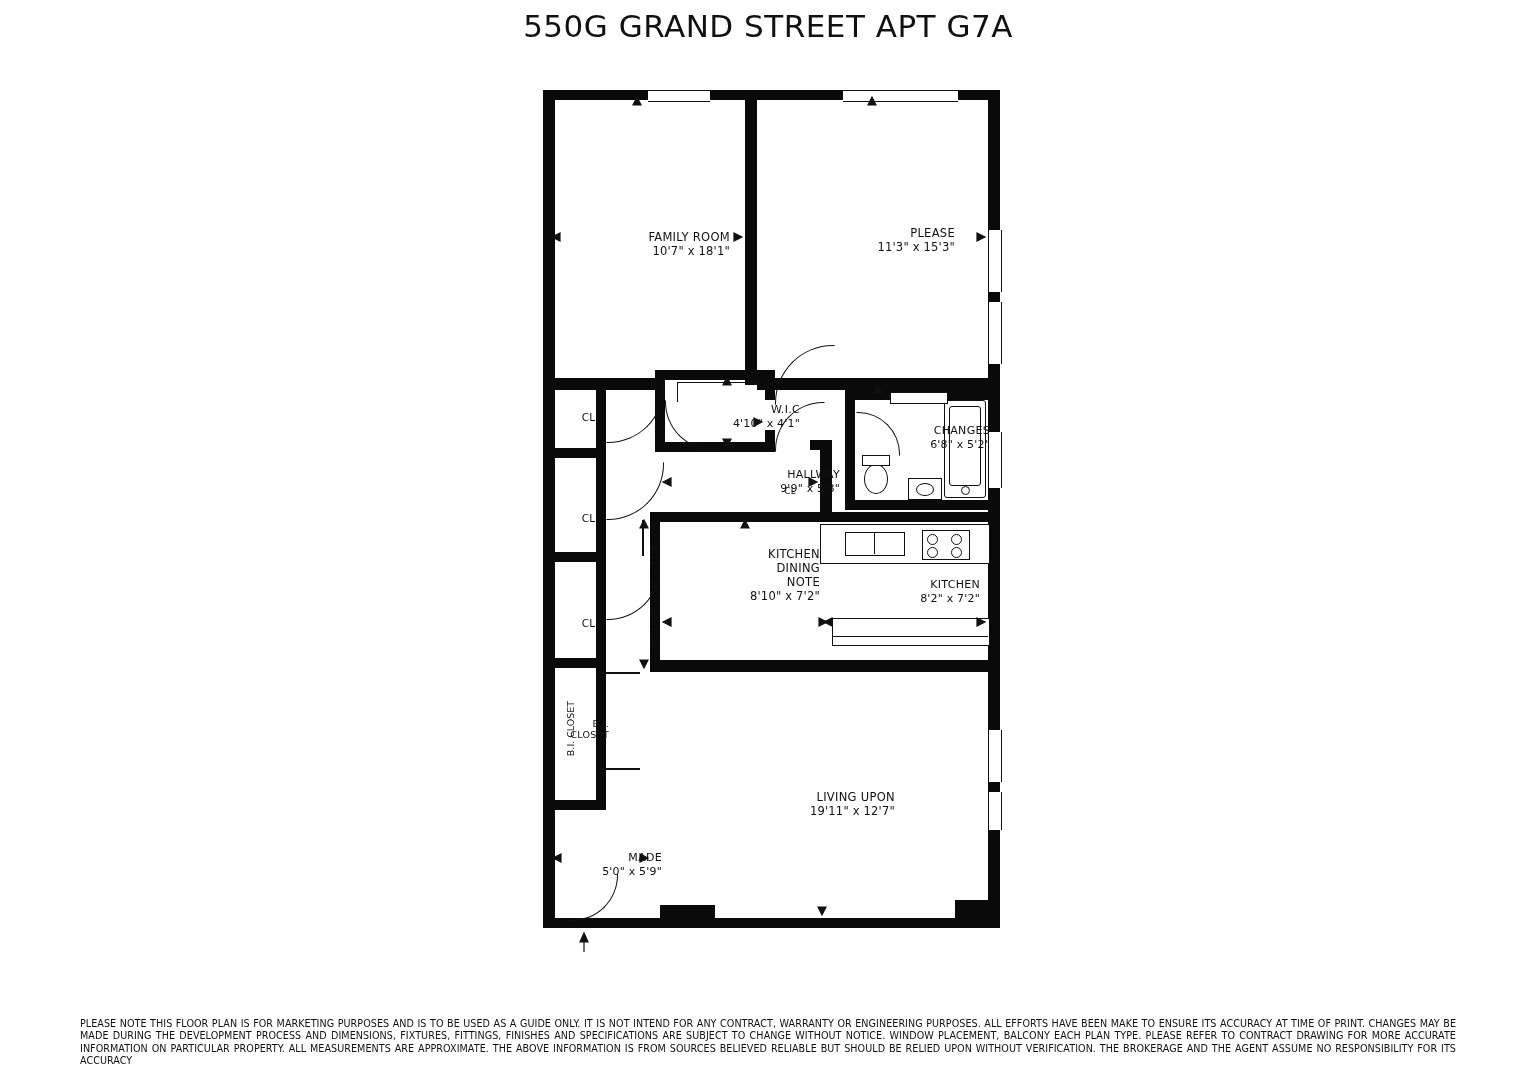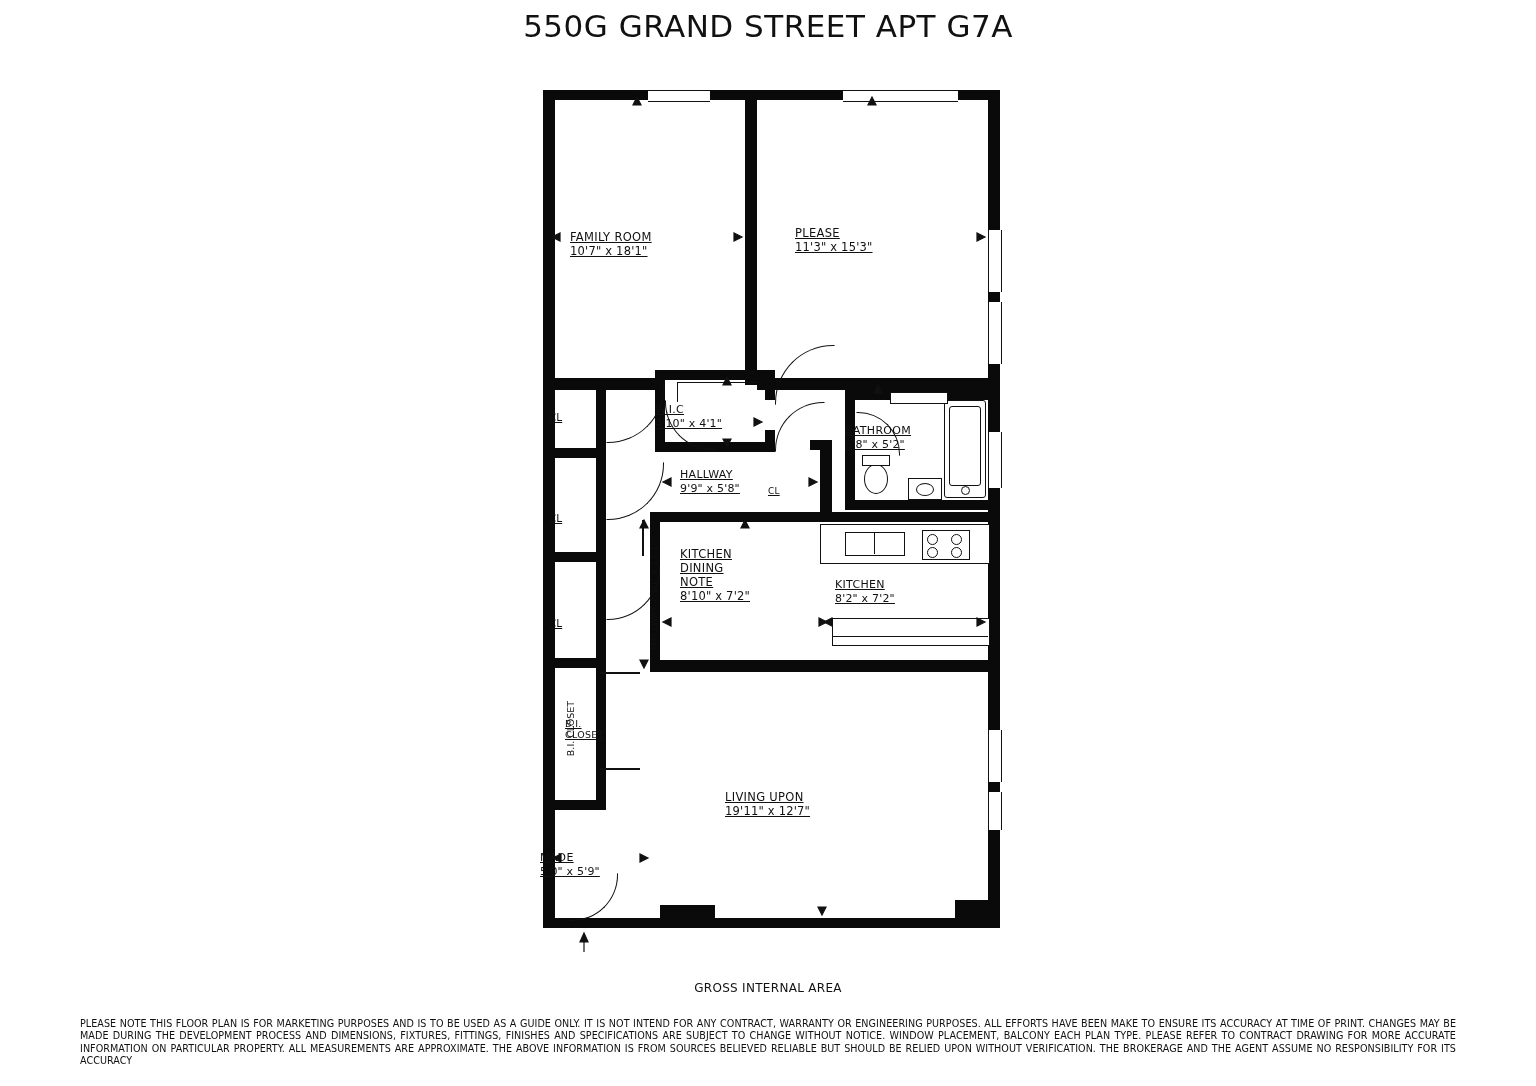--- a/index.html
+++ b/index.html
@@ -42,27 +42,26 @@
   .wall {
     position: absolute;
     background: #0a0a0a;
   }
   .thin {
     position: absolute;
     background: #111111;
   }
   .label {
     position: absolute;
-    text-align: left;
+    text-align: right;
     font-size: 11.5px;
     line-height: 14px;
     color: #111;
     white-space: nowrap;
     font-family: "DejaVu Sans", sans-serif;
-    text-decoration: underline;
   }
   .label .nm {
     display: block;
     letter-spacing: 0.3px;
   }
   .label .dm {
     display: block;
     letter-spacing: 0.2px;
   }
   .label-small {
@@ -298,21 +297,21 @@
     <span class="nm">PLEASE</span>
     <span class="dm">11'3" x 15'3"</span>
   </div>
 
   <div class="label" style="left:655px; top:403px; width:145px; font-size:11px;">
     <span class="nm">W.I.C</span>
     <span class="dm">4'10" x 4'1"</span>
   </div>
 
   <div class="label" style="left:845px; top:424px; width:145px; font-size:11px;">
-    <span class="nm">BATHROOM</span>
+    <span class="nm">CHANGES</span>
     <span class="dm">6'8" x 5'2"</span>
   </div>
 
   <div class="label" style="left:680px; top:468px; width:160px; font-size:11px;">
     <span class="nm">HALLWAY</span>
     <span class="dm">9'9" x 5'8"</span>
   </div>
   <div class="label label-small" style="left:768px; top:486px; width:28px;">
     <span>CL</span>
   </div>
@@ -360,16 +359,15 @@
   </div>
 
   <div class="label" style="left:565px; top:718px; width:44px; font-size:9.5px; line-height:11px;">
     <span class="nm">B.I.</span>
     <span class="nm">CLOSET</span>
   </div>
 
 </div>
 
 <div id="gross-area">
-  <div>GROSS INTERNAL AREA</div>
 </div>
 
 <div id="disclaimer">PLEASE NOTE THIS FLOOR PLAN IS FOR MARKETING PURPOSES AND IS TO BE USED AS A GUIDE ONLY. IT IS NOT INTEND FOR ANY CONTRACT, WARRANTY OR ENGINEERING PURPOSES. ALL EFFORTS HAVE BEEN MAKE TO ENSURE ITS ACCURACY AT TIME OF PRINT. CHANGES MAY BE MADE DURING THE DEVELOPMENT PROCESS AND DIMENSIONS, FIXTURES, FITTINGS, FINISHES AND SPECIFICATIONS ARE SUBJECT TO CHANGE WITHOUT NOTICE. WINDOW PLACEMENT, BALCONY EACH PLAN TYPE. PLEASE REFER TO CONTRACT DRAWING FOR MORE ACCURATE INFORMATION ON PARTICULAR PROPERTY. ALL MEASUREMENTS ARE APPROXIMATE. THE ABOVE INFORMATION IS FROM SOURCES BELIEVED RELIABLE BUT SHOULD BE RELIED UPON WITHOUT VERIFICATION. THE BROKERAGE AND THE AGENT ASSUME NO RESPONSIBILITY FOR ITS ACCURACY</div>
 
 </body></html>

